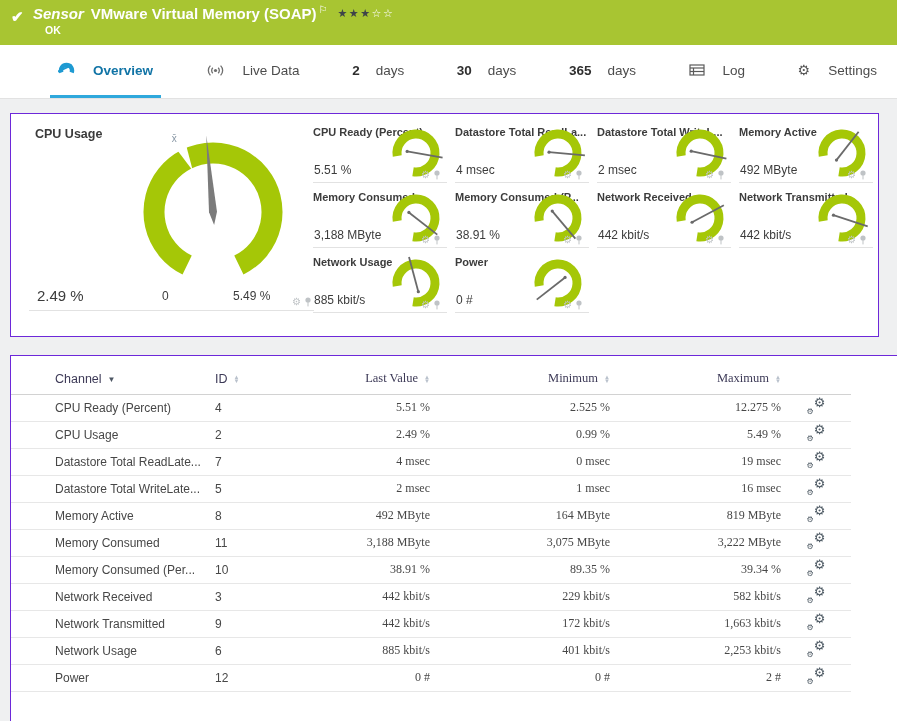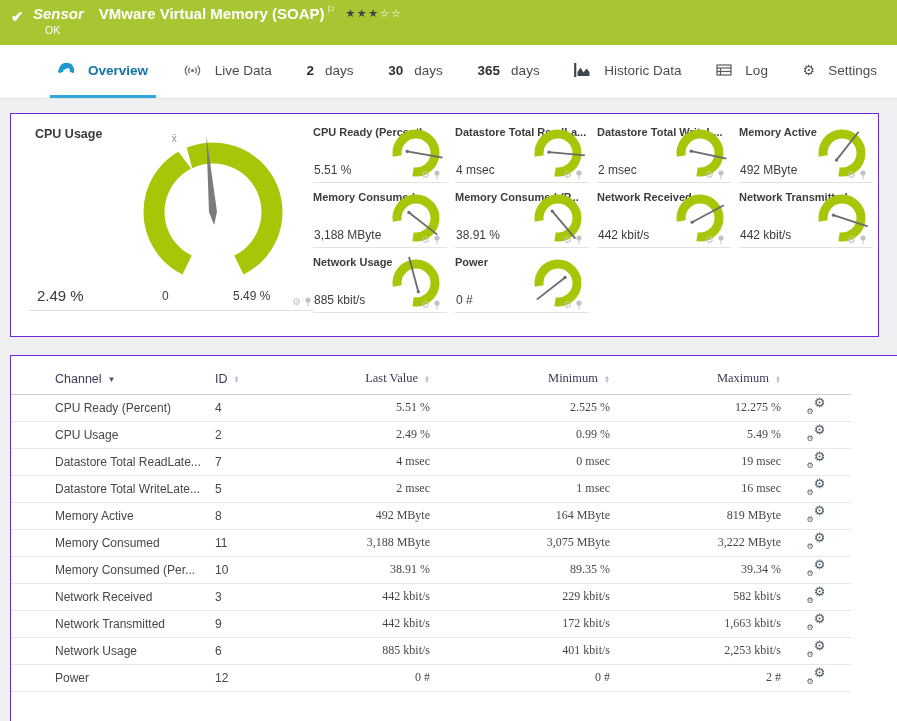--- a/index.html
+++ b/index.html
@@ -10,33 +10,33 @@
     font-family:"Liberation Sans", sans-serif;
     --header_green:#a8c532; --gauge_green:#a5c707;
     --tab_active:#1174a6; --tab_underline:#2fa8dc;
   }
 
   
   .topbar { position:absolute; left:0; top:0; width:100%; height:45px; background:var(--header_green); }
   .topbar .check { position:absolute; left:11px; top:8px; color:#fff; font-size:15px; font-weight:bold; }
   .titleblock { position:absolute; left:33px; top:5px; color:#fff; }
   .titleline { font-size:15px; white-space:nowrap; }
-  .sensor-type { font-style:italic; font-weight:600; margin-right:15px; }
+  .sensor-type { font-style:italic; font-weight:600; margin-right:7px; }
   .sensor-title { font-weight:600; }
   .flag { font-size:10px; position:relative; top:-6px; margin-left:2px; cursor:pointer; }
   .stars { margin-left:10px; font-size:11px; letter-spacing:1.5px; position:relative; top:-2px; cursor:pointer; }
   .star.filled { color:#3f4449; }
   .star.empty { color:#ffffff; }
-  .status { font-size:10.5px; font-weight:400; margin:2px 0 12px 12px; }
+  .status { font-size:10.5px; font-weight:700; margin:2px 0 12px 12px; }
 
   
   .tabbar { position:absolute; top:45px; left:0; right:0; height:54px; background:#fff;
     border-bottom:1px solid #e2e2e2; display:flex; justify-content:space-between;
     padding:0 12px 0 50px; }
-  .tab { display:flex; align-items:center; gap:13px; padding:0 8px; font-size:13.5px;
+  .tab { display:flex; align-items:center; gap:18px; padding:0 8px; font-size:13.5px;
     color:#4c4c4c; border-bottom:3px solid transparent; cursor:pointer; white-space:nowrap; }
   .tab .pfx { font-weight:700; color:#2f2f2f; margin-right:-2px; }
   .tab.active { color:var(--tab_active); font-weight:700; border-bottom-color:var(--tab_underline); }
   .gearglyph { font-size:14px; color:#555; line-height:1; }
 
   
   .panel { position:absolute; background:#fff; border:1px solid #6d28d9; }
   #gaugepanel { left:10px; top:113px; width:869px; height:224px; }
   #tablepanel { left:10px; top:355px; width:887px; height:452px; border-right:none; }
 
@@ -115,28 +115,20 @@
      </div>
     <div class="tab ">
 
        <span class="pfx">30</span>
        <span>days</span>
      </div>
     <div class="tab ">
 
        <span class="pfx">365</span>
        <span>days</span>
-     </div>
-    <div class="tab ">
-       <svg width="17" height="14" viewBox="0 0 17 14">
-        <path d="M1.2 0 V14" stroke="#3e474e" stroke-width="2.2"></path>
-        <path d="M3.5 13 L3.5 9 6.5 4.5 9.5 9.5 12.5 5.5 15.5 9 15.5 13 Z" fill="#3e474e"></path>
-      </svg>
-
-       <span>Historic Data</span>
      </div>
     <div class="tab ">
        <svg width="16" height="12" viewBox="0 0 16 12" fill="none" stroke="#5a5a5a" stroke-width="1.2">
         <rect x="1" y="1" width="14" height="10"></rect>
         <line x1="1" y1="4" x2="15" y2="4"></line>
         <line x1="4.5" y1="4" x2="4.5" y2="11"></line>
         <line x1="1" y1="7.5" x2="15" y2="7.5"></line>
       </svg>
 
        <span>Log</span>

